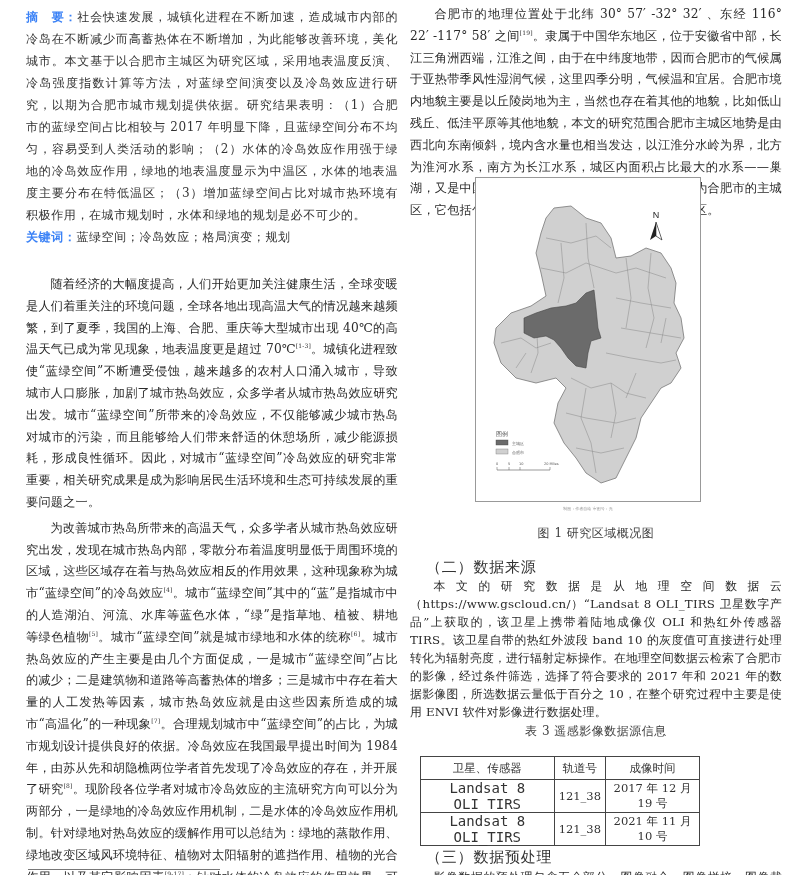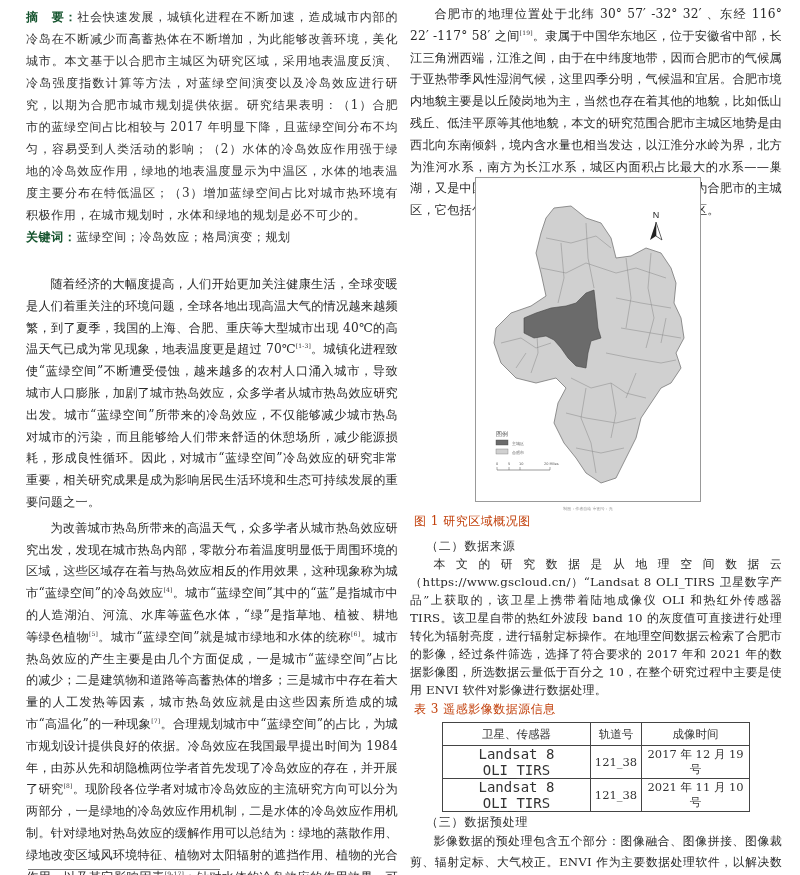--- a/index.html
+++ b/index.html
@@ -4,27 +4,27 @@
 <style>
   html, body { margin: 0; padding: 0; background: #ffffff; }
   body { width: 800px; height: 875px; position: relative; overflow: hidden;
          font-family: "DejaVu Serif", "Liberation Serif", serif; color: #2a2a2a; }
   .col { position: absolute; top: 0; }
   .left { left: 26px; width: 372px; }
   .right { left: 410px; width: 372px; }
   .p { font-size: 12.2px; line-height: 21.8px; margin: 0; text-align: justify; letter-spacing: 0.2px; }
   .indent { text-indent: 2em; }
   .abstract { font-size: 12px; line-height: 22px; color: #333; letter-spacing: 0.6px; }
-  .abs-label { font-family: "DejaVu Sans", "Liberation Sans", sans-serif; font-weight: bold; color: #14532d; }
+  .abs-label { font-family: "DejaVu Sans", "Liberation Sans", sans-serif; font-weight: bold; color: #3b82f6; }
   sup { font-size: 6px; vertical-align: super; line-height: 0; }
-  .h2 { font-size: 12px; color: #333; margin: 0; letter-spacing: 0.8px; }
+  .h2 { font-size: 15px; color: #333; margin: 0; letter-spacing: 0.8px; }
   .footline { position: absolute; left: 28px; top: 869px; width: 192px; height: 1px; background: #777; }
   .map-frame { position: absolute; left: 475px; top: 177px; width: 226px; height: 325px; border: 1px solid #999; background: #fff; box-sizing: border-box; }
-  .caption { font-size: 12px; color: #c2410c; margin: 4px; letter-spacing: 0.5px; }
-  table.data { border-collapse: collapse; width: 308px; margin-left: 32px; font-size: 11.5px; }
+  .caption { font-size: 12px; color: #404040; text-align: center; margin: 16px; letter-spacing: 0.5px; }
+  table.data { border-collapse: collapse; width: 280px; margin-left: 10px; font-size: 11.5px; }
   table.data td, table.data th { border: 1px solid #444; height: 22px; text-align: center; font-weight: normal; color: #333; padding: 0 4px; }
   .mono { font-family: "DejaVu Sans Mono", "Liberation Mono", monospace; font-size: 14px; }
 </style>
 </head>
 <body>
 
 <div class="col left">
   <p class="p abstract" style="margin-top:6px;"><span class="abs-label">摘　要：</span><span>社会快速发展，城镇化进程在不断加速，造成城市内部的冷岛在不断减少而高蓄热体在不断增加，为此能够改善环境，美化城市。本文基于以合肥市主城区为研究区域，采用地表温度反演、冷岛强度指数计算等方法，对蓝绿空间演变以及冷岛效应进行研究，以期为合肥市城市规划提供依据。研究结果表明：（1）合肥市的蓝绿空间占比相较与 2017 年明显下降，且蓝绿空间分布不均匀，容易受到人类活动的影响；（2）水体的冷岛效应作用强于绿地的冷岛效应作用，绿地的地表温度显示为中温区，水体的地表温度主要分布在特低温区；（3）增加蓝绿空间占比对城市热环境有积极作用，在城市规划时，水体和绿地的规划是必不可少的。</span></p>
   <p class="p abstract"><span class="abs-label">关键词：</span><span>蓝绿空间；冷岛效应；格局演变；规划</span></p>
 

